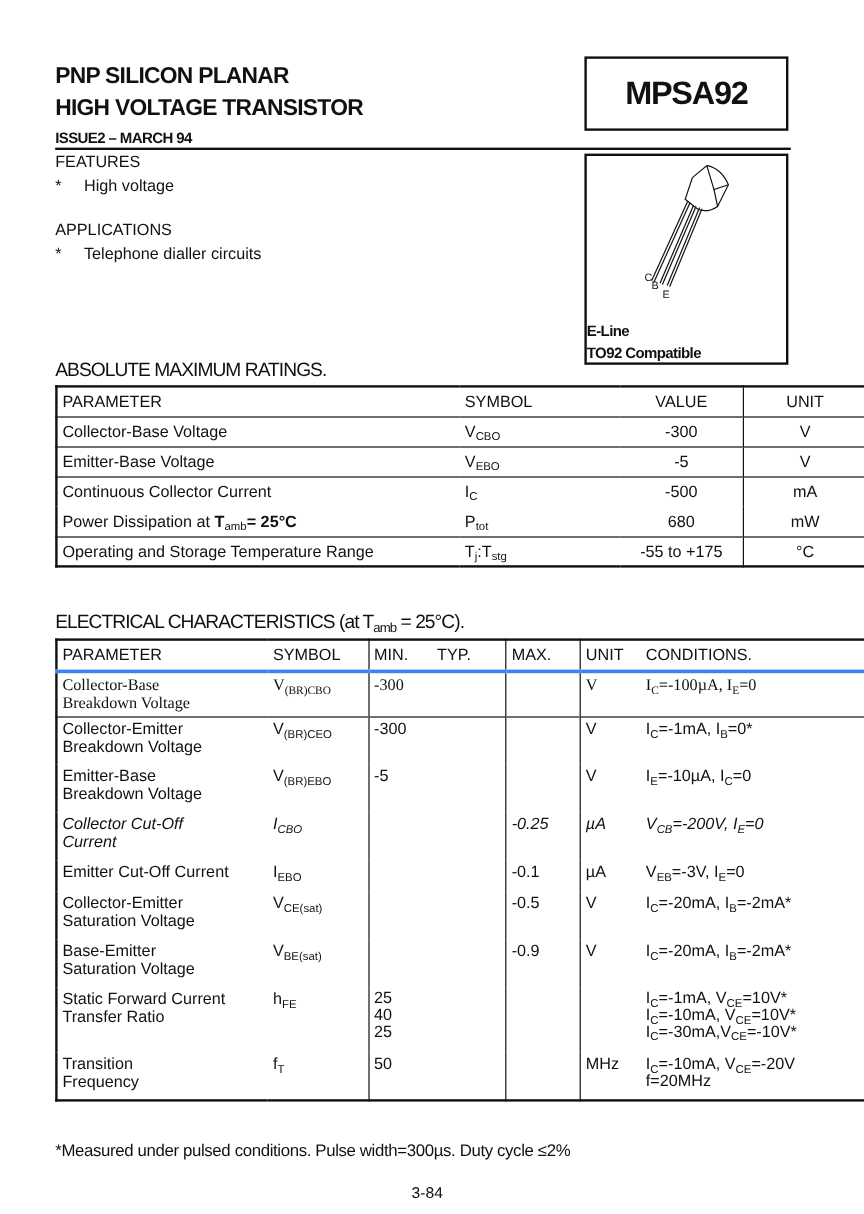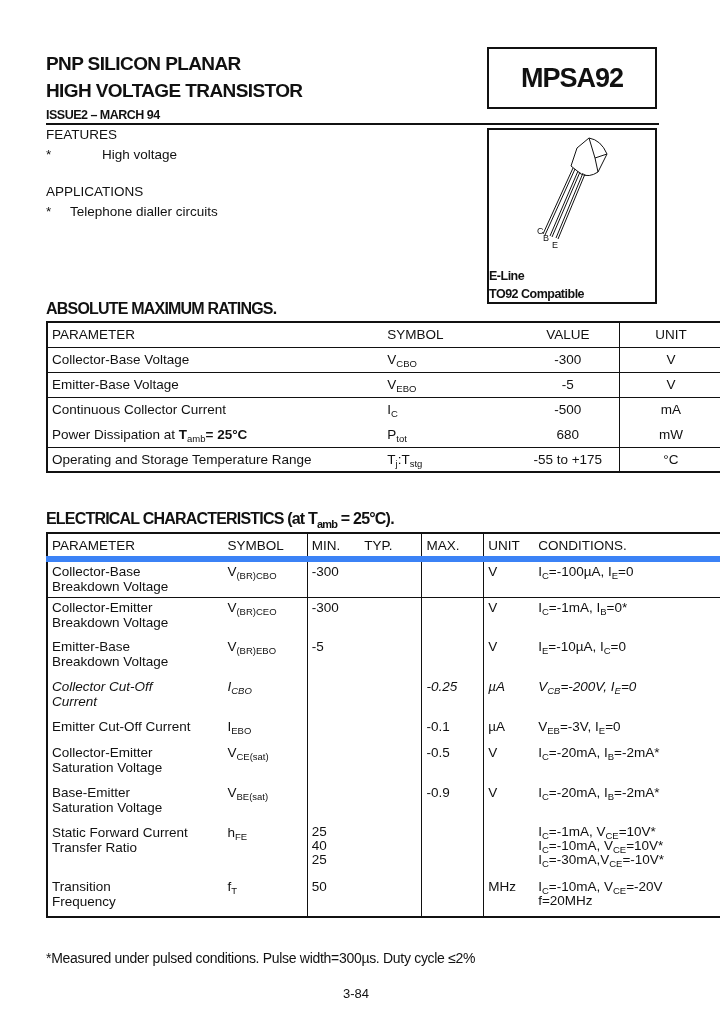--- a/index.html
+++ b/index.html
@@ -10,39 +10,39 @@
   .issue { font-weight: bold; font-size: 12.5px; letter-spacing: -0.5px; }
   .rule { position: absolute; left: 46px; width: 613px; height: 2px; background: #111; }
   .partbox { position: absolute; left: 487px; top: 47px; width: 170px; height: 62px;
              border: 2px solid #111; box-sizing: border-box; display: flex; align-items: center; justify-content: center; }
   .partbox span { font-weight: bold; font-size: 27px; letter-spacing: -1px; }
   .pkgbox { position: absolute; left: 487px; top: 128px; width: 170px; height: 176px;
             border: 2px solid #111; box-sizing: border-box; }
   .pkgbox .cap { position: absolute; left: 0; width: 100%; text-align: left; font-weight: bold;
                  font-size: 12.5px; letter-spacing: -0.5px; }
   .txt { font-size: 13.5px; }
-  .sec { font-weight: bold; font-size: 16px; letter-spacing: -0.8px; text-align: right; }
+  .sec { font-weight: normal; font-size: 16px; letter-spacing: -0.8px; text-align: right; }
   table { border-collapse: collapse; position: absolute; left: 46px; width: 678px; }
   .t1 { top: 321px; border: 2px solid #111; }
   .t1 td { font-size: 13.5px; height: 25px; padding: 0 4px; box-sizing: border-box; vertical-align: middle; }
   .t1 tr.bl td { border-top: 1px solid #111; }
   .t1 td.c1 { width: 305px; }
   .t1 td.c2 { width: 121px; }
   .t1 td.c3 { width: 93px; text-align: center; }
   .t1 td.c4 { width: 94px; text-align: center; border-left: 1px solid #111; }
   .t2 { top: 532px; border: 2px solid #111; }
   .t2 td { font-size: 13.5px; padding: 2px 4px; box-sizing: border-box; vertical-align: top; line-height: 15px; }
   .t2 tr.hd td { vertical-align: middle; height: 26px; }
   .t2 td.p { width: 160px; }
   .t2 td.s { width: 76px; }
   .t2 td.m { width: 104px; border-left: 1px solid #111; }
   .t2 td.x { width: 56px; border-left: 1px solid #111; }
   .t2 td.u { width: 217px; border-left: 1px solid #111; }
   .t2 tr.bl td { border-top: 1px solid #111; }
-  .t2 tr.bt td { border-top: 6px solid #3b82f6; }
+  .t2 tr.bt td { border-top: 3px solid #3b82f6; font-family: Liberation Serif, serif; }
   .unitc { display: inline-block; width: 50px; }
   .condl { display: inline-block; }
   sub { font-size: 9.5px; vertical-align: -3px; line-height: 0; }
   .hdsub { font-size: 11px; vertical-align: -4px; }
   .typ { display: inline-block; margin-left: 24px; }
   .minval, .condstack { white-space: pre-line; }
   .foot { font-size: 14px; letter-spacing: -0.3px; }
   .pg { font-size: 13px; }
 </style>
 </head>
@@ -75,21 +75,21 @@
     <text x="48" y="104" font-size="9" font-family="Liberation Sans, sans-serif" fill="#111">C</text>
     <text x="54" y="111" font-size="9" font-family="Liberation Sans, sans-serif" fill="#111">B</text>
     <text x="63" y="118" font-size="9" font-family="Liberation Sans, sans-serif" fill="#111">E</text>
   </svg>
   <div class="cap" style="top:139px;">E-Line</div>
   <div class="cap" style="top:157px;">TO92 Compatible</div>
 </div>
 
 <div class="abs txt" style="left:46px;top:127px;">FEATURES</div>
 <div class="abs txt" style="left:46px;top:147px;">*</div>
-<div class="abs txt" style="left:70px;top:147px;margin-left:32px;">High voltage</div>
+<div class="abs txt" style="left:70px;top:147px;">High voltage</div>
 
 <div class="abs txt" style="left:46px;top:184px;">APPLICATIONS</div>
 <div class="abs txt" style="left:46px;top:204px;">*</div>
 <div class="abs txt" style="left:70px;top:204px;">Telephone dialler circuits</div>
 
 <div class="abs sec" style="left:46px;top:300px;">ABSOLUTE MAXIMUM RATINGS.</div>
 <table class="t1">
   <tbody>
       <tr>
     <td class="c1">PARAMETER</td>

